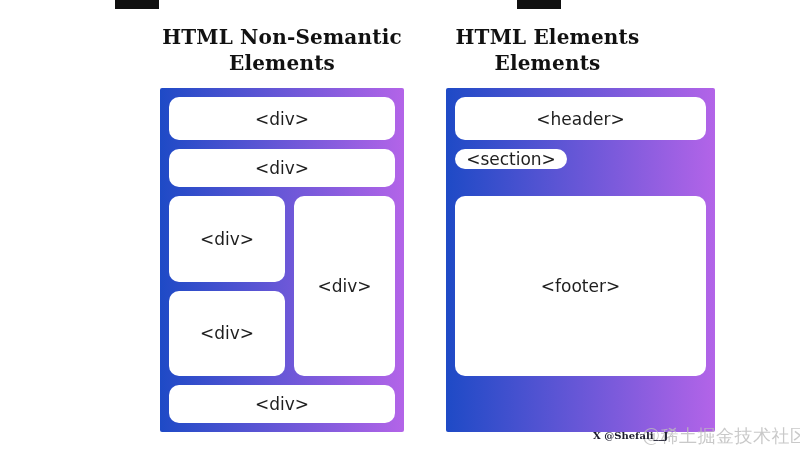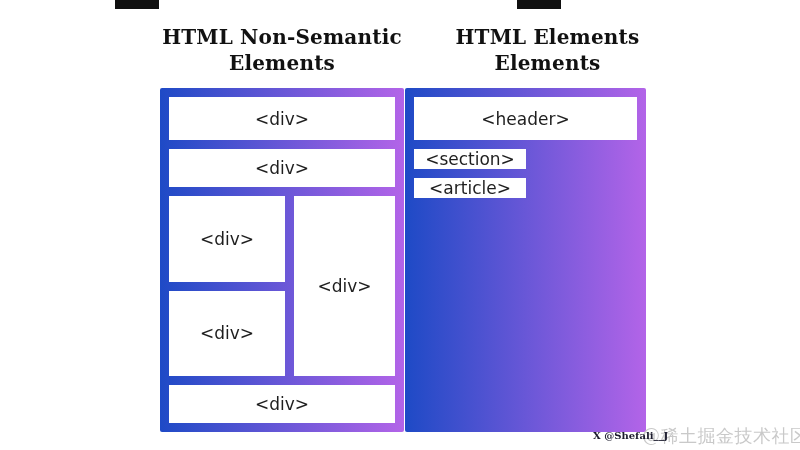--- a/index.html
+++ b/index.html
@@ -48,25 +48,25 @@
   .frame{
     position:absolute;top:88px;height:344px;
     background:linear-gradient(90deg,var(--gradient-start),var(--gradient-end));
     border-radius:2px;
     padding:9px;
     display:grid;
     grid-template-rows:43px 38px 1fr 38px;
     gap:9px;
   }
   .frame-left{left:160px;width:244px;}
-  .frame-right{left:405px;width:241px;}
+  .frame-right{left:446px;width:269px;}
 
   .box{
     background:var(--box-bg);
-    border-radius:0;
+    border-radius:10px;
     display:flex;align-items:center;justify-content:center;
     font-size:17px;
     color:var(--label);
     white-space:nowrap;
   }
   .middle{
     display:grid;
     grid-template-columns:116px 1fr;
     gap:9px;
     min-height:0;
@@ -125,19 +125,19 @@
     <div class="box">&lt;div&gt;</div>
   </div>
   <div class="box">&lt;div&gt;</div>
 </div>
 
 <div class="frame frame-right">
   <div class="box">&lt;header&gt;</div>
   <div class="middle">
     <div class="col-stack">
       <div class="box">&lt;section&gt;</div>
-      <div class="box">&lt;article&gt;</div>
     </div>
   </div>
+  <div class="box">&lt;footer&gt;</div>
 </div>
 
 <div class="community">@稀土掘金技术社区</div>
 <div class="credit">X @Shefali__J</div>
 
 </body></html>

